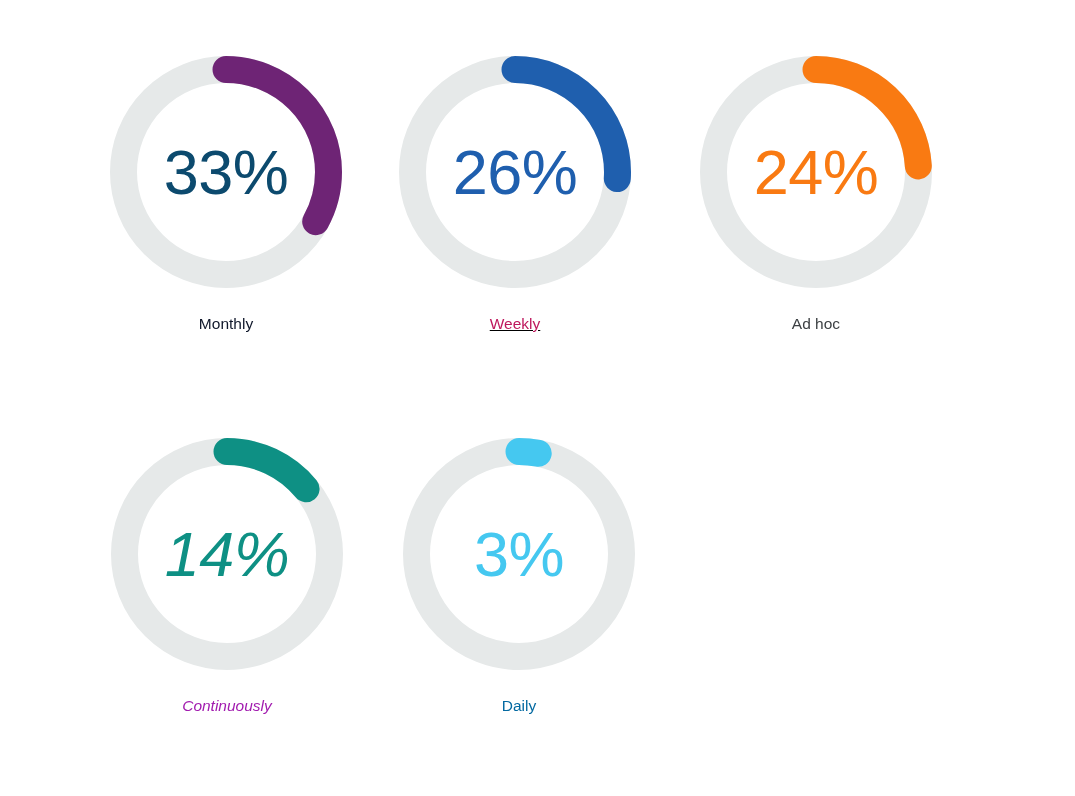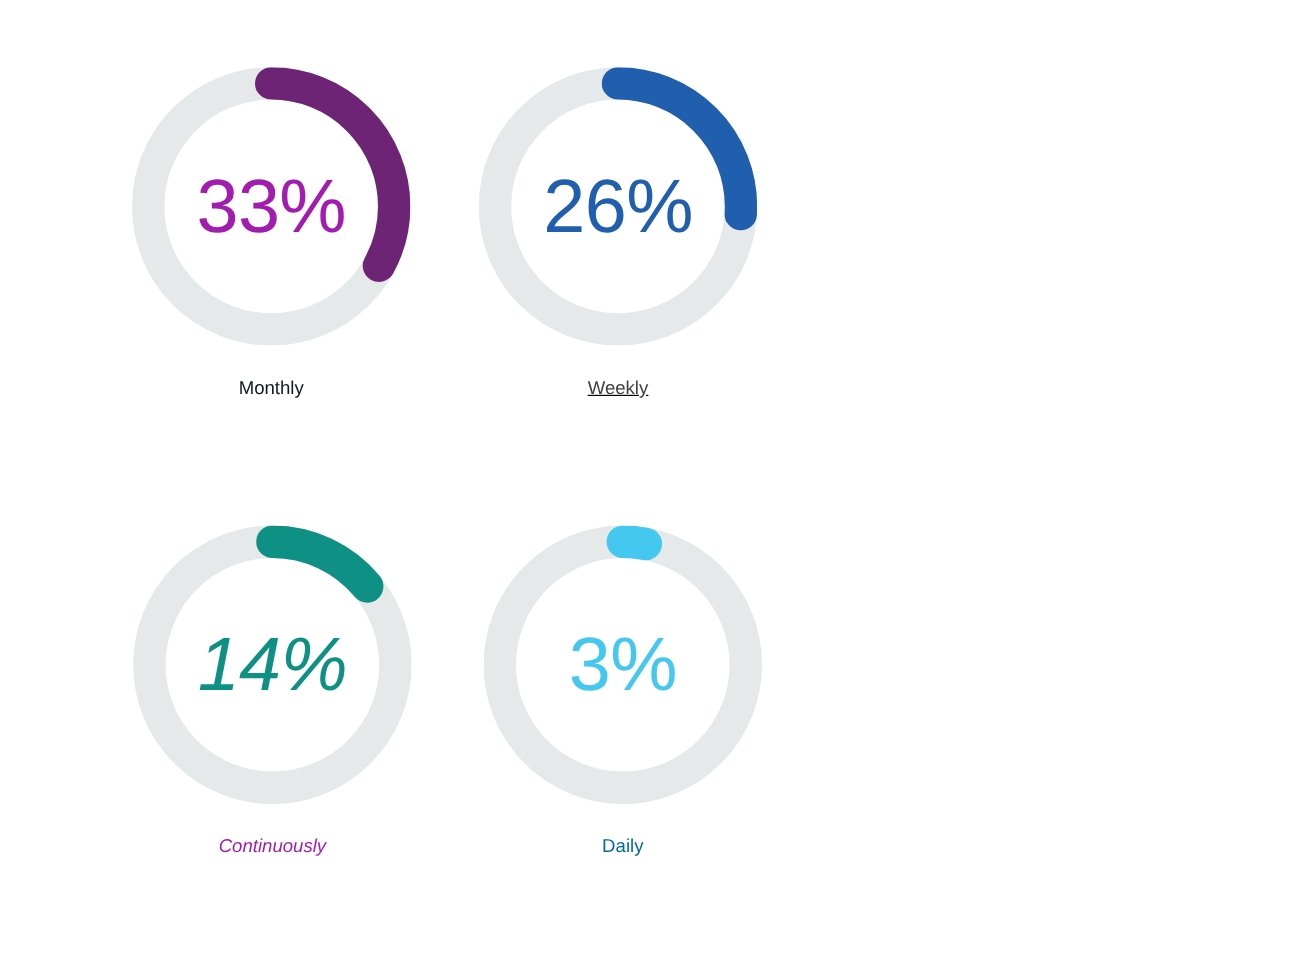--- a/index.html
+++ b/index.html
@@ -82,33 +82,43 @@
 </head>
 <body>
 
 <div id="gauge-grid">
     <div class="gauge-cell cell-0">
       <div class="gauge-ring-wrap">
         <svg viewBox="0 0 232 232">
           <circle cx="116" cy="116" r="102.5" fill="none" stroke="#e6e9e9" stroke-width="27"></circle>
           <circle cx="116" cy="116" r="102.5" fill="none" stroke="#6e2475" stroke-width="27" stroke-linecap="round" stroke-dasharray="212.5287430153495 644.0264939859076" transform="rotate(-90 116 116)"></circle>
         </svg>
-        <div class="gauge-value" style="color: #a21caf;">33%</div>
+        <div class="gauge-value" style="color: #0c4a6e;">33%</div>
       </div>
       <div class="gauge-label" style="color: #0f172a;">Monthly</div>
     </div>
     <div class="gauge-cell cell-1">
       <div class="gauge-ring-wrap">
         <svg viewBox="0 0 232 232">
           <circle cx="116" cy="116" r="102.5" fill="none" stroke="#e6e9e9" stroke-width="27"></circle>
           <circle cx="116" cy="116" r="102.5" fill="none" stroke="#1f5fae" stroke-width="27" stroke-linecap="round" stroke-dasharray="167.44688843633597 644.0264939859076" transform="rotate(-90 116 116)"></circle>
         </svg>
         <div class="gauge-value" style="color: rgb(31, 95, 174);">26%</div>
       </div>
-      <div class="gauge-label" style="color: #404040;">Weekly</div>
+      <div class="gauge-label" style="color: #be185d;">Weekly</div>
+    </div>
+    <div class="gauge-cell cell-2">
+      <div class="gauge-ring-wrap">
+        <svg viewBox="0 0 232 232">
+          <circle cx="116" cy="116" r="102.5" fill="none" stroke="#e6e9e9" stroke-width="27"></circle>
+          <circle cx="116" cy="116" r="102.5" fill="none" stroke="#f97a12" stroke-width="27" stroke-linecap="round" stroke-dasharray="154.5663585566178 644.0264939859076" transform="rotate(-90 116 116)"></circle>
+        </svg>
+        <div class="gauge-value" style="color: rgb(249, 122, 18);">24%</div>
+      </div>
+      <div class="gauge-label" style="color: rgb(60, 64, 67);">Ad hoc</div>
     </div>
     <div class="gauge-cell cell-3">
       <div class="gauge-ring-wrap">
         <svg viewBox="0 0 232 232">
           <circle cx="116" cy="116" r="102.5" fill="none" stroke="#e6e9e9" stroke-width="27"></circle>
           <circle cx="116" cy="116" r="102.5" fill="none" stroke="#0e9084" stroke-width="27" stroke-linecap="round" stroke-dasharray="90.16370915802705 644.0264939859076" transform="rotate(-90 116 116)"></circle>
         </svg>
         <div class="gauge-value" style="color: rgb(14, 144, 132);">14%</div>
       </div>
       <div class="gauge-label" style="color: #a21caf;">Continuously</div>

